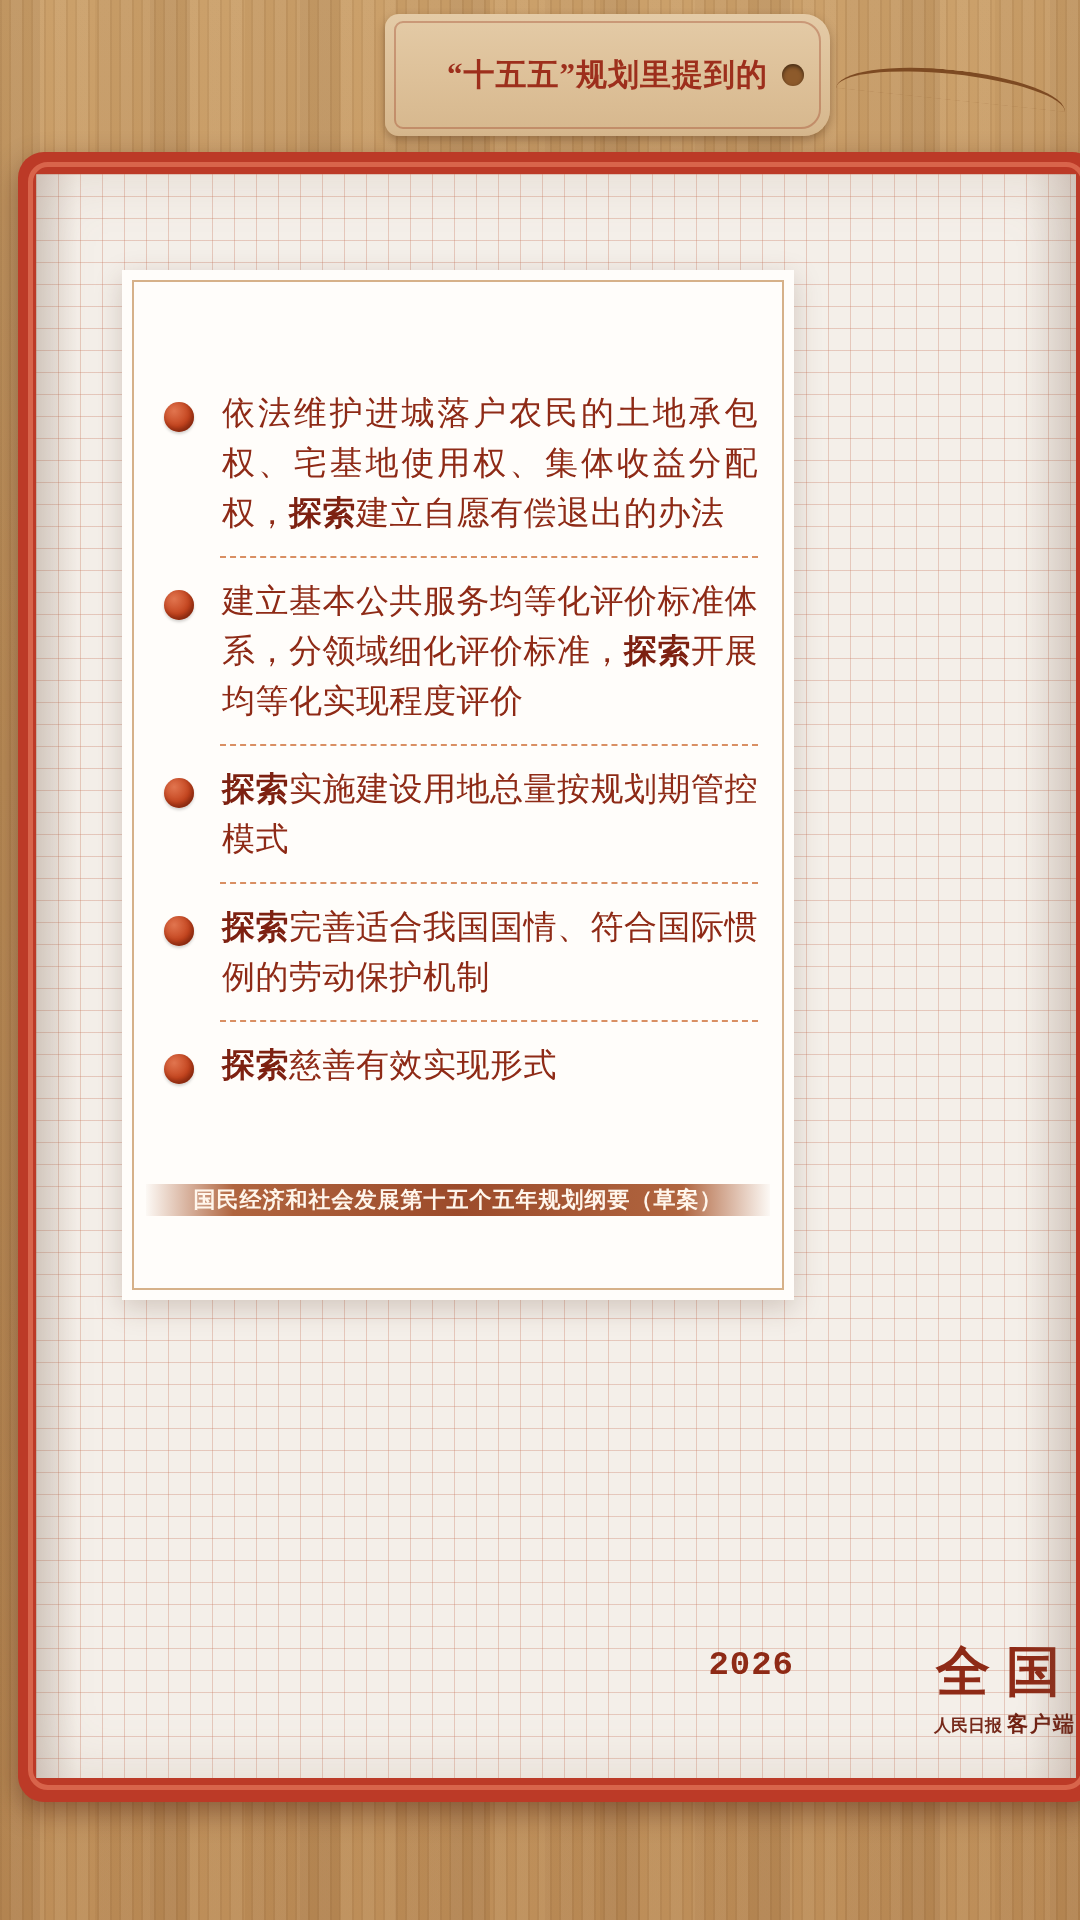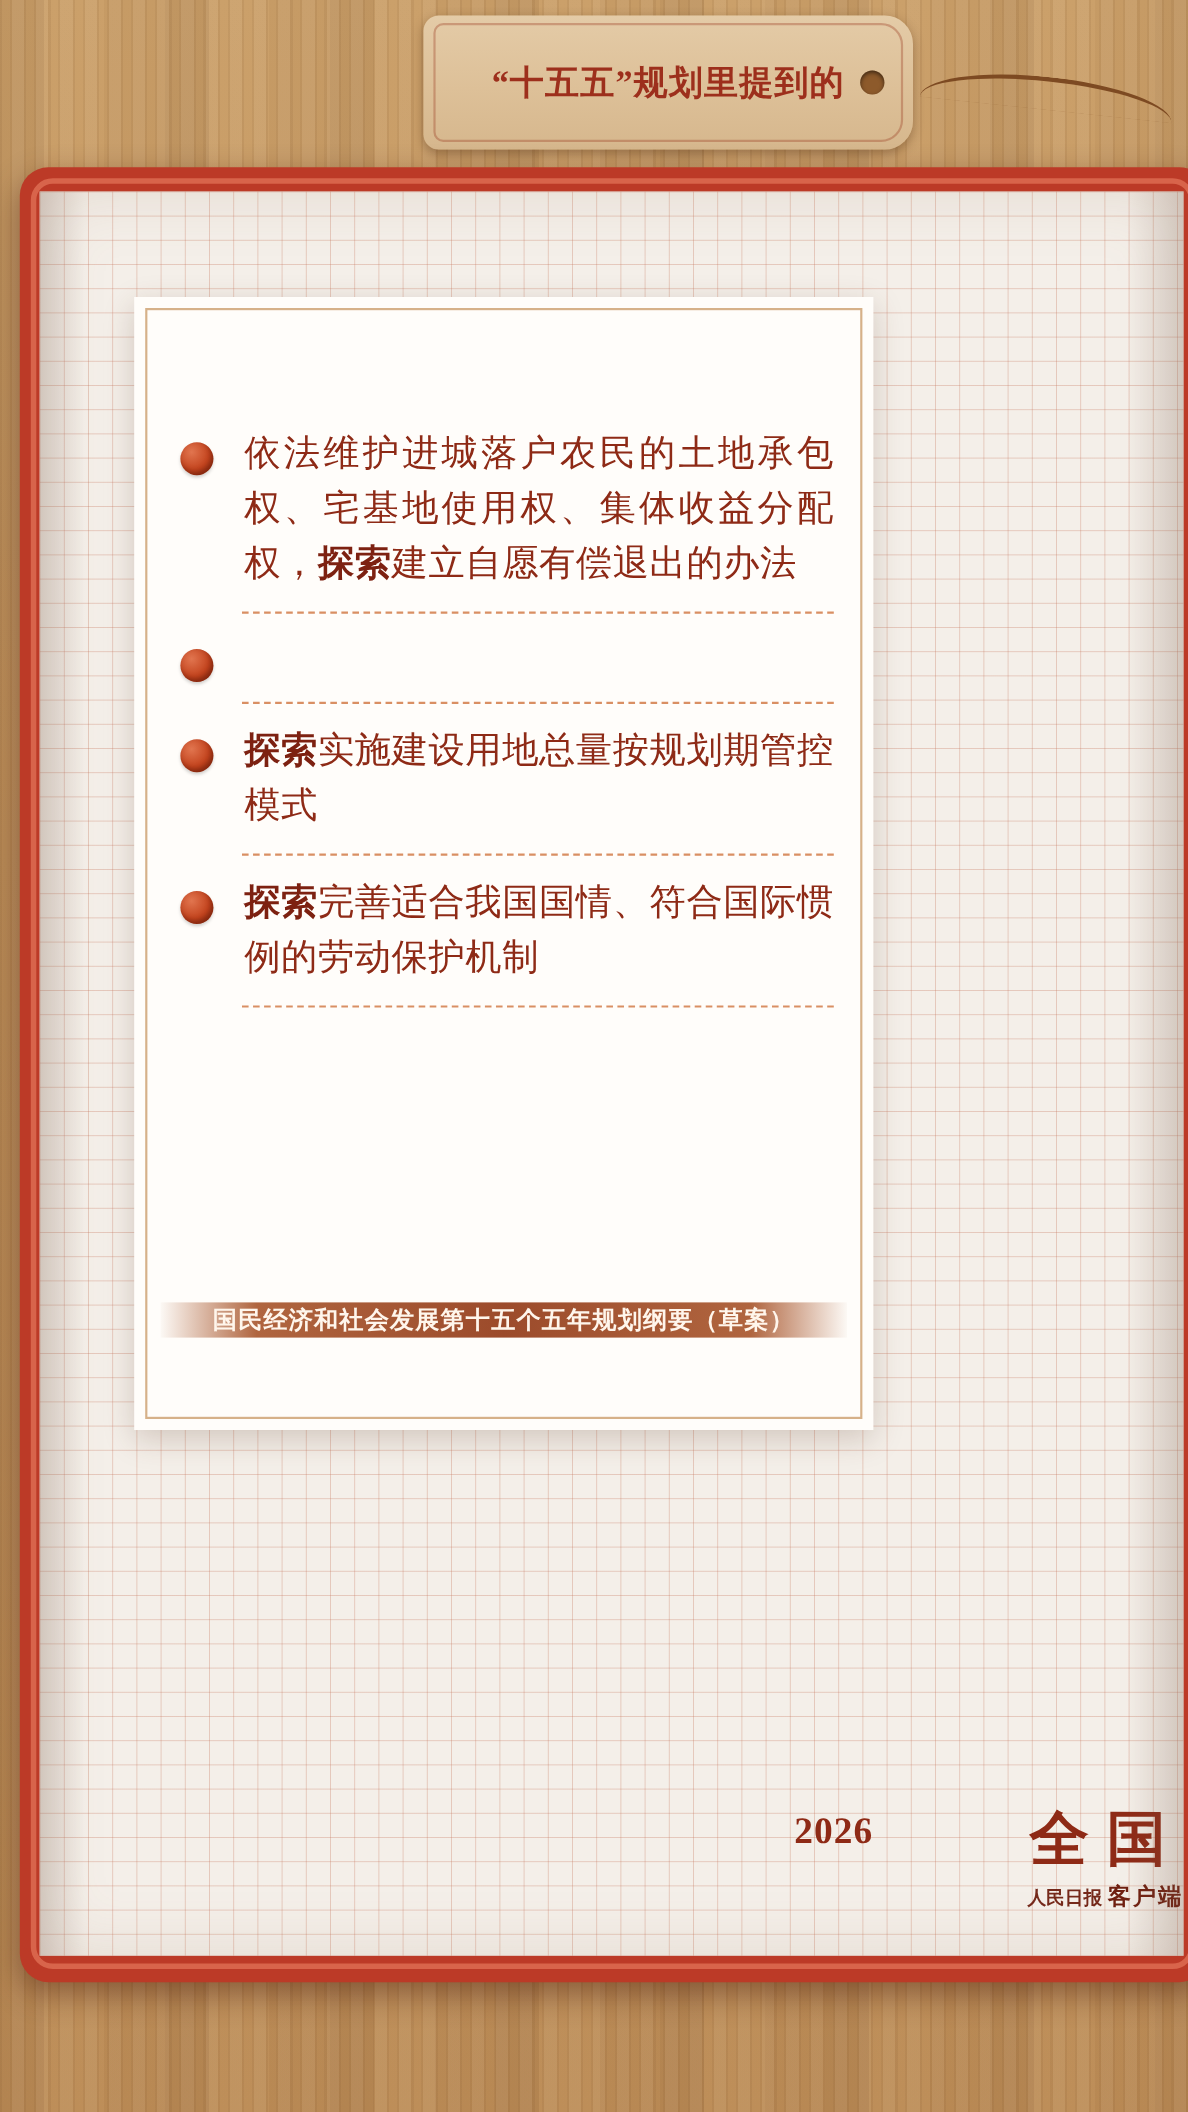--- a/index.html
+++ b/index.html
@@ -243,21 +243,21 @@
     letter-spacing: 10px;
     line-height: 82px;
     text-indent: 10px;
   }
   .logo-year {
     position: absolute;
     right: 282px;
     bottom: -4px;
     font-size: 34px;
     letter-spacing: 1px;
-    font-family: Liberation Serif, serif;
+    font-family: Liberation Mono, monospace;
     color: #8e2a16;
   }
   .logo-foot {
     margin-top: 8px;
     color: #6f1f10;
     font-size: 21px;
     letter-spacing: 2px;
     font-weight: bold;
   }
   .logo-foot .seal {
@@ -295,38 +295,43 @@
 
           <div class="item">
             <div class="bullet"></div>
             <div class="item-text"><span>依法维护进城落户农民的土地承包权、宅基地使用权、集体收益分配权，</span><span class="kw">探索</span><span>建立自愿有偿退出的办法</span></div>
           </div>
 
           <div class="divider"></div>
 
           <div class="item">
             <div class="bullet"></div>
+            <div class="item-text"><span>建立基本公共服务均等化评价标准体系，分领域细化评价标准，</span><span class="kw">探索</span><span>开展均等化实现程度评价</span></div>
           </div>
 
           <div class="divider"></div>
 
           <div class="item">
             <div class="bullet"></div>
             <div class="item-text"><span></span><span class="kw">探索</span><span>实施建设用地总量按规划期管控模式</span></div>
           </div>
 
           <div class="divider"></div>
 
           <div class="item">
             <div class="bullet"></div>
             <div class="item-text"><span></span><span class="kw">探索</span><span>完善适合我国国情、符合国际惯例的劳动保护机制</span></div>
           </div>
 
           <div class="divider"></div>
 
+          <div class="item">
+            <div class="bullet"></div>
+            <div class="item-text"><span></span><span class="kw">探索</span><span>慈善有效实现形式</span></div>
+          </div>
 
         </div>
 
         <div class="source-bar">国民经济和社会发展第十五个五年规划纲要（草案）</div>
       </div>
 
       <div class="logo">
         <div class="logo-top">全国</div>
         <div class="logo-mid">
           <span class="logo-year">2026</span>

